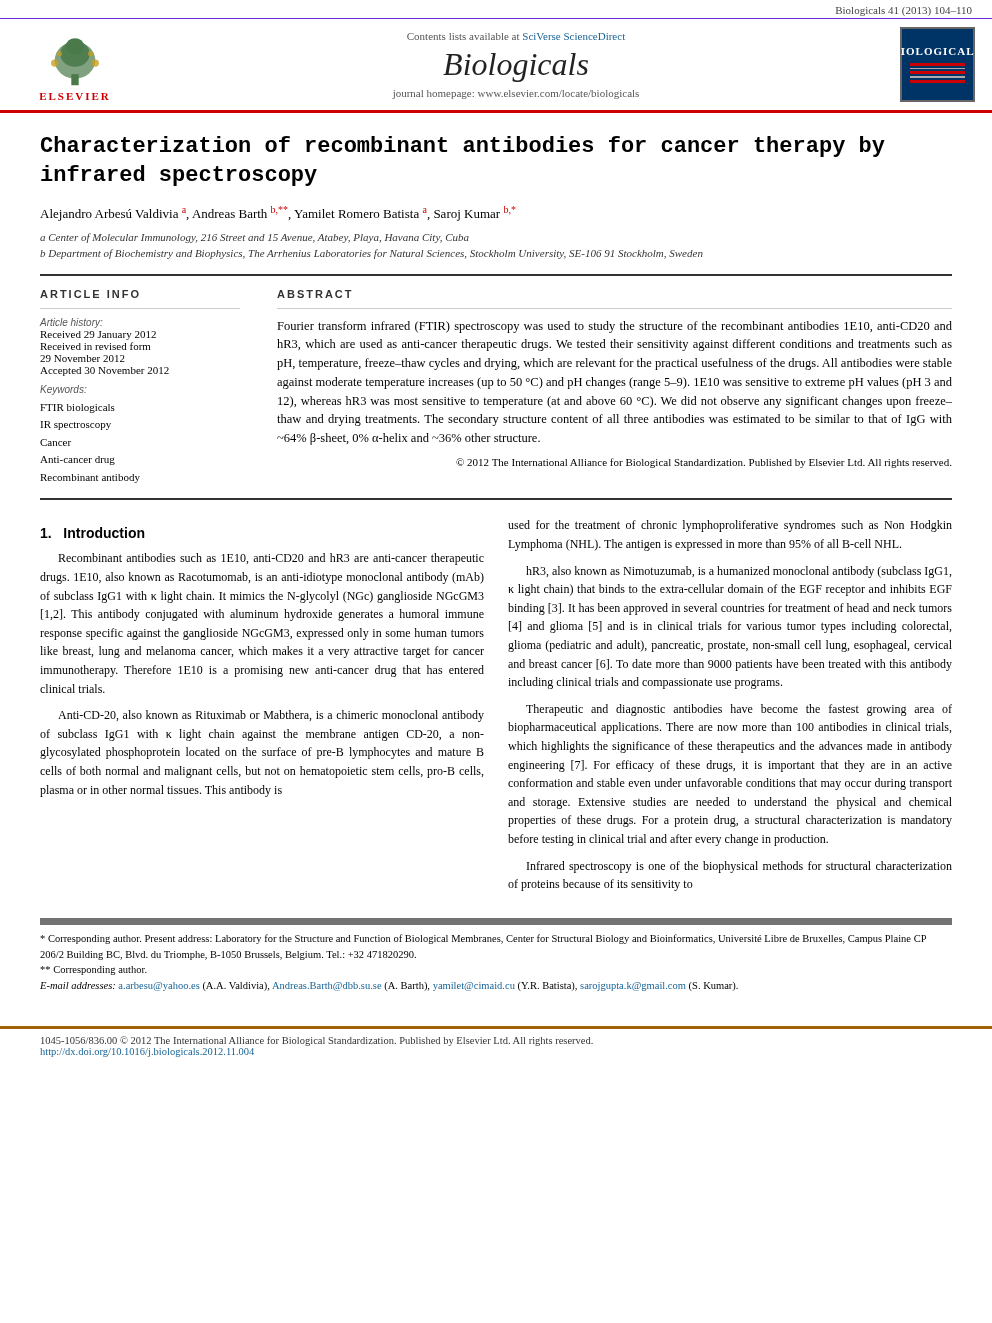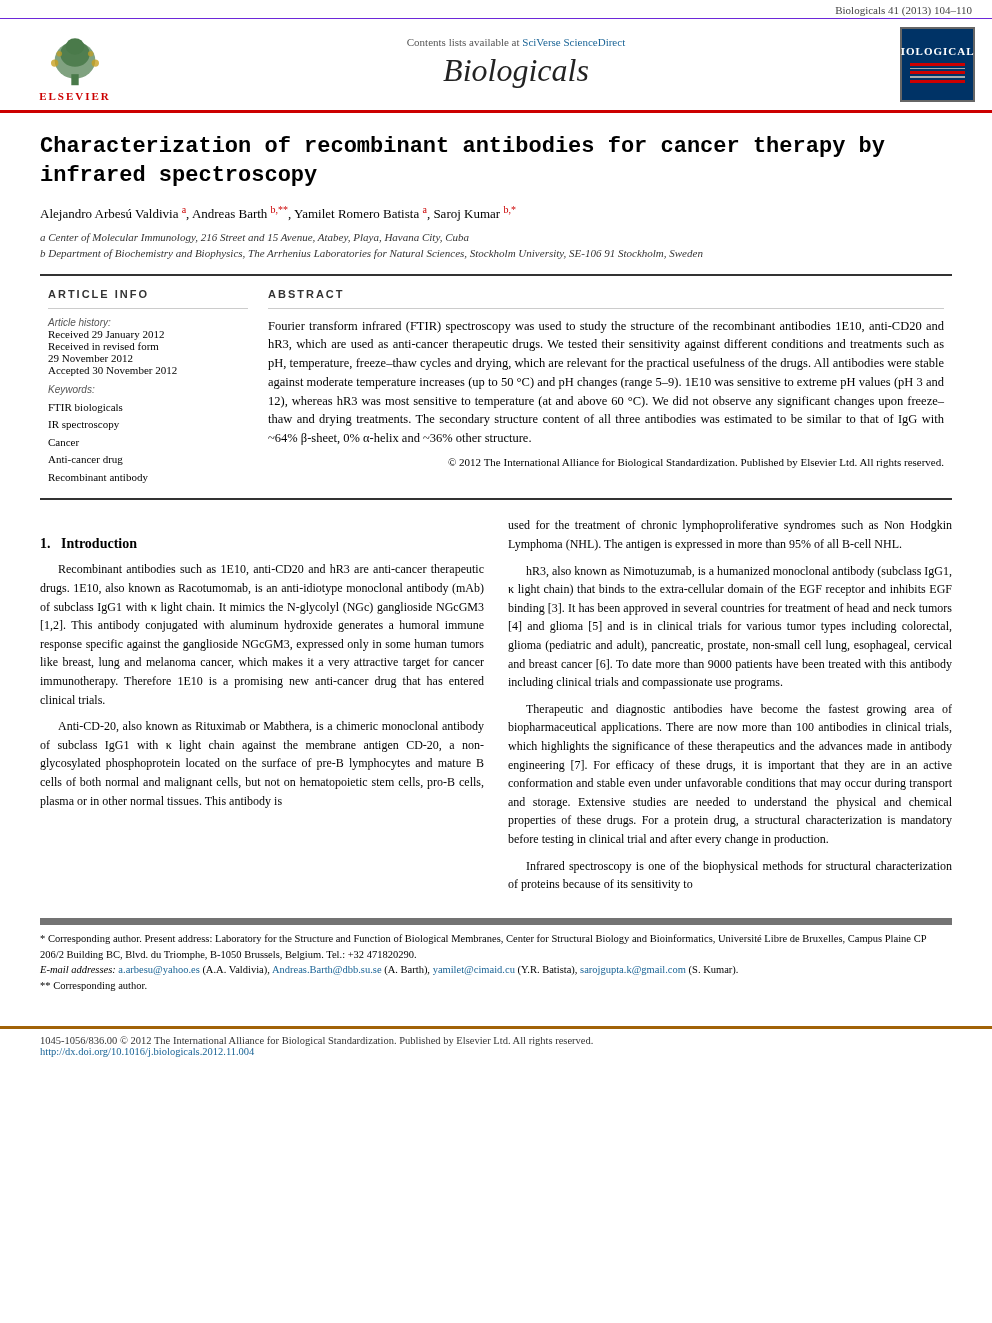--- a/index.html
+++ b/index.html
@@ -148,22 +148,22 @@
       border-top: 1px solid #ccc;
       margin: 8px 0;
     }
     .divider-thick {
       border-top: 2px solid #333;
     }
 
     
     .two-col {
       display: flex;
-      gap: 20px;
-      margin: 12px 8px;
+      gap: 37px;
+      margin: 12px 0;
     }
     .col-left {
       width: 200px;
       min-width: 200px;
     }
     .col-right {
       flex: 1;
     }
 
     .section-heading {
@@ -236,23 +236,23 @@
     .body-text p {
       margin-bottom: 8px;
       text-indent: 0;
     }
     .body-text p.indent {
       text-indent: 18px;
     }
     .section-title {
       font-size: 14px;
       font-weight: bold;
-      font-family: Liberation Serif, serif;
+      font-family: Liberation Sans, sans-serif;
       margin-bottom: 8px;
-      margin-top: 20px;
+      margin-top: 9px;
     }
 
     
     .footnotes-section {
       border-top: 7px solid #737373;
       margin-top: 16px;
       padding-top: 6px;
       font-size: 10.5px;
       line-height: 1.5;
       color: #000;
@@ -299,20 +299,21 @@
     </svg>
     <div class="elsevier-label">ELSEVIER</div>
   </div>
 
   <div class="journal-center">
     <div class="sciverse-link">
       <span>Contents lists available at</span>
       <a href="#"><span>SciVerse ScienceDirect</span></a>
     </div>
     <div class="journal-title-large">Biologicals</div>
+    <div class="journal-homepage">journal homepage: www.elsevier.com/locate/biologicals</div>
   </div>
 
   <div class="journal-right-logo">
     <div class="biologicals-badge">
       <div class="badge-title">BIOLOGICALS</div>
       <div class="badge-lines">
         <div class="badge-line"></div>
         <div class="badge-line thin"></div>
         <div class="badge-line"></div>
         <div class="badge-line thin"></div>
@@ -394,28 +395,28 @@
         <p class="indent">hR3, also known as Nimotuzumab, is a humanized monoclonal antibody (subclass IgG1, κ light chain) that binds to the extra-cellular domain of the EGF receptor and inhibits EGF binding [3]. It has been approved in several countries for treatment of head and neck tumors [4] and glioma [5] and is in clinical trials for various tumor types including colorectal, glioma (pediatric and adult), pancreatic, prostate, non-small cell lung, esophageal, cervical and breast cancer [6]. To date more than 9000 patients have been treated with this antibody including clinical trials and compassionate use programs.</p>
         <p class="indent">Therapeutic and diagnostic antibodies have become the fastest growing area of biopharmaceutical applications. There are now more than 100 antibodies in clinical trials, which highlights the significance of these therapeutics and the advances made in antibody engineering [7]. For efficacy of these drugs, it is important that they are in an active conformation and stable even under unfavorable conditions that may occur during transport and storage. Extensive studies are needed to understand the physical and chemical properties of these drugs. For a protein drug, a structural characterization is mandatory before testing in clinical trial and after every change in production.</p>
         <p class="indent">Infrared spectroscopy is one of the biophysical methods for structural characterization of proteins because of its sensitivity to</p>
       </div>
     </div>
 
   </div>
 
   <div class="footnotes-section">
     <p>* Corresponding author. Present address: Laboratory for the Structure and Function of Biological Membranes, Center for Structural Biology and Bioinformatics, Université Libre de Bruxelles, Campus Plaine CP 206/2 Building BC, Blvd. du Triomphe, B-1050 Brussels, Belgium. Tel.: +32 471820290.</p>
+    <p>** Corresponding author.</p>
     <p>
       <em><span>E-mail addresses:</span></em>
       <a href="#">a.arbesu@yahoo.es</a> (A.A. Valdivia),
       <a href="#">Andreas.Barth@dbb.su.se</a> (A. Barth),
       <a href="#">yamilet@cimaid.cu</a> (Y.R. Batista),
       <a href="#">sarojgupta.k@gmail.com</a> (S. Kumar).
     </p>
-    <p>** Corresponding author.</p>
   </div>
 
 </div>
 
 <div class="page-footer">
   <div>1045-1056/836.00 © 2012 The International Alliance for Biological Standardization. Published by Elsevier Ltd. All rights reserved.</div>
   <div>
     <a href="#">http://dx.doi.org/10.1016/j.biologicals.2012.11.004</a>
   </div>
 </div>

